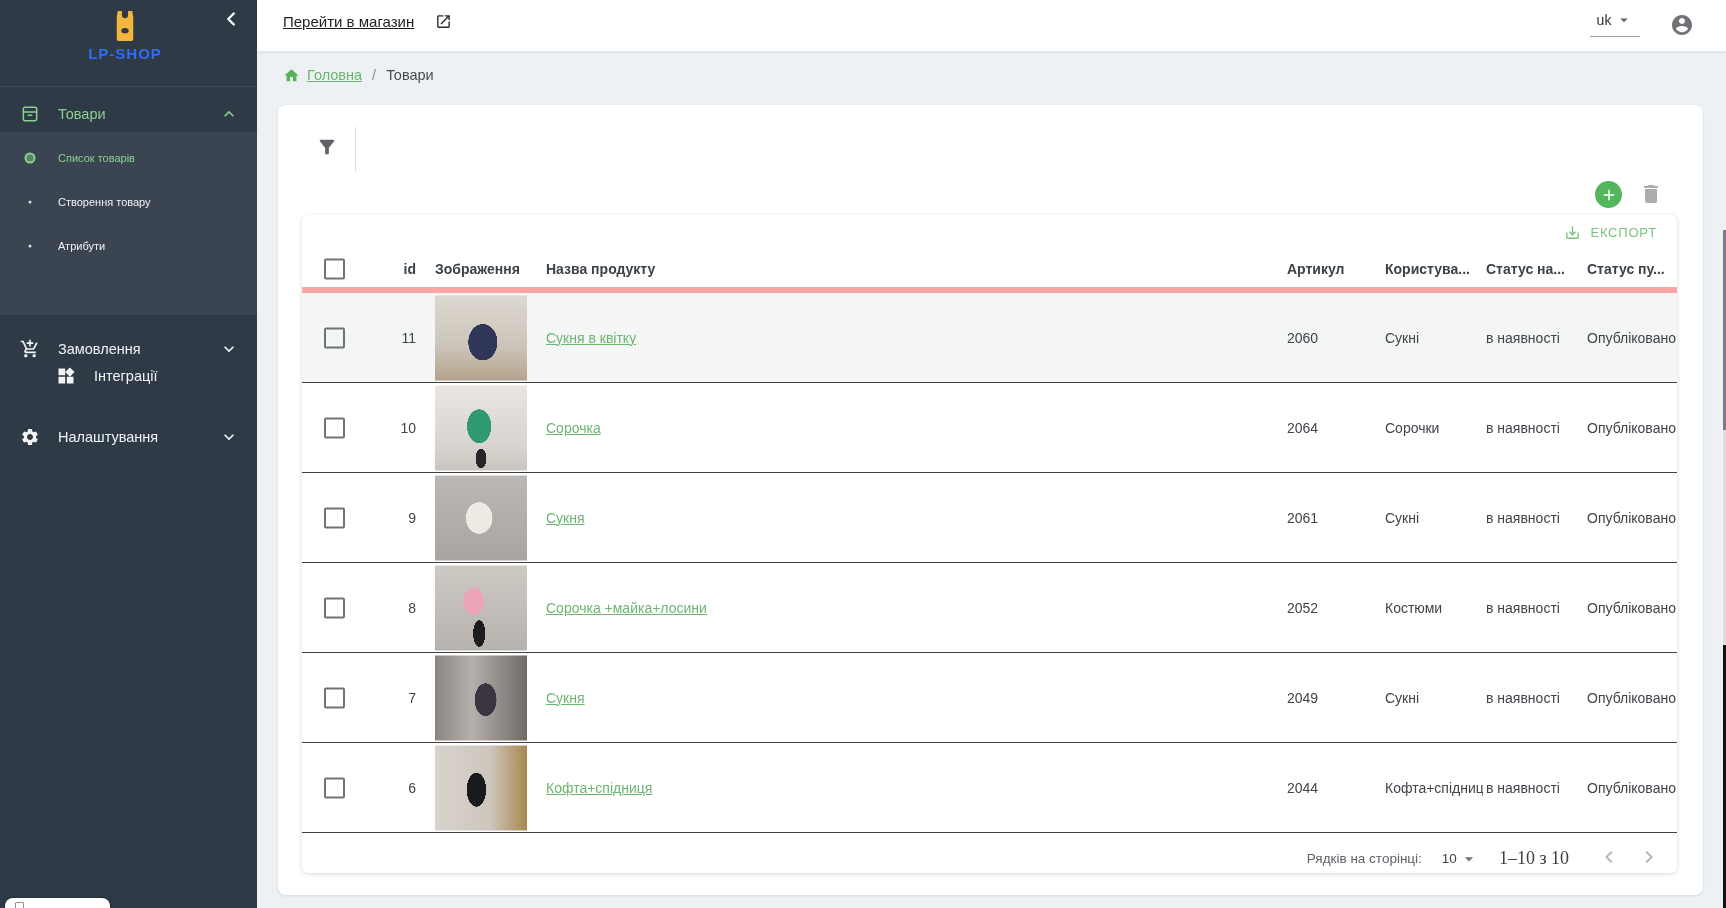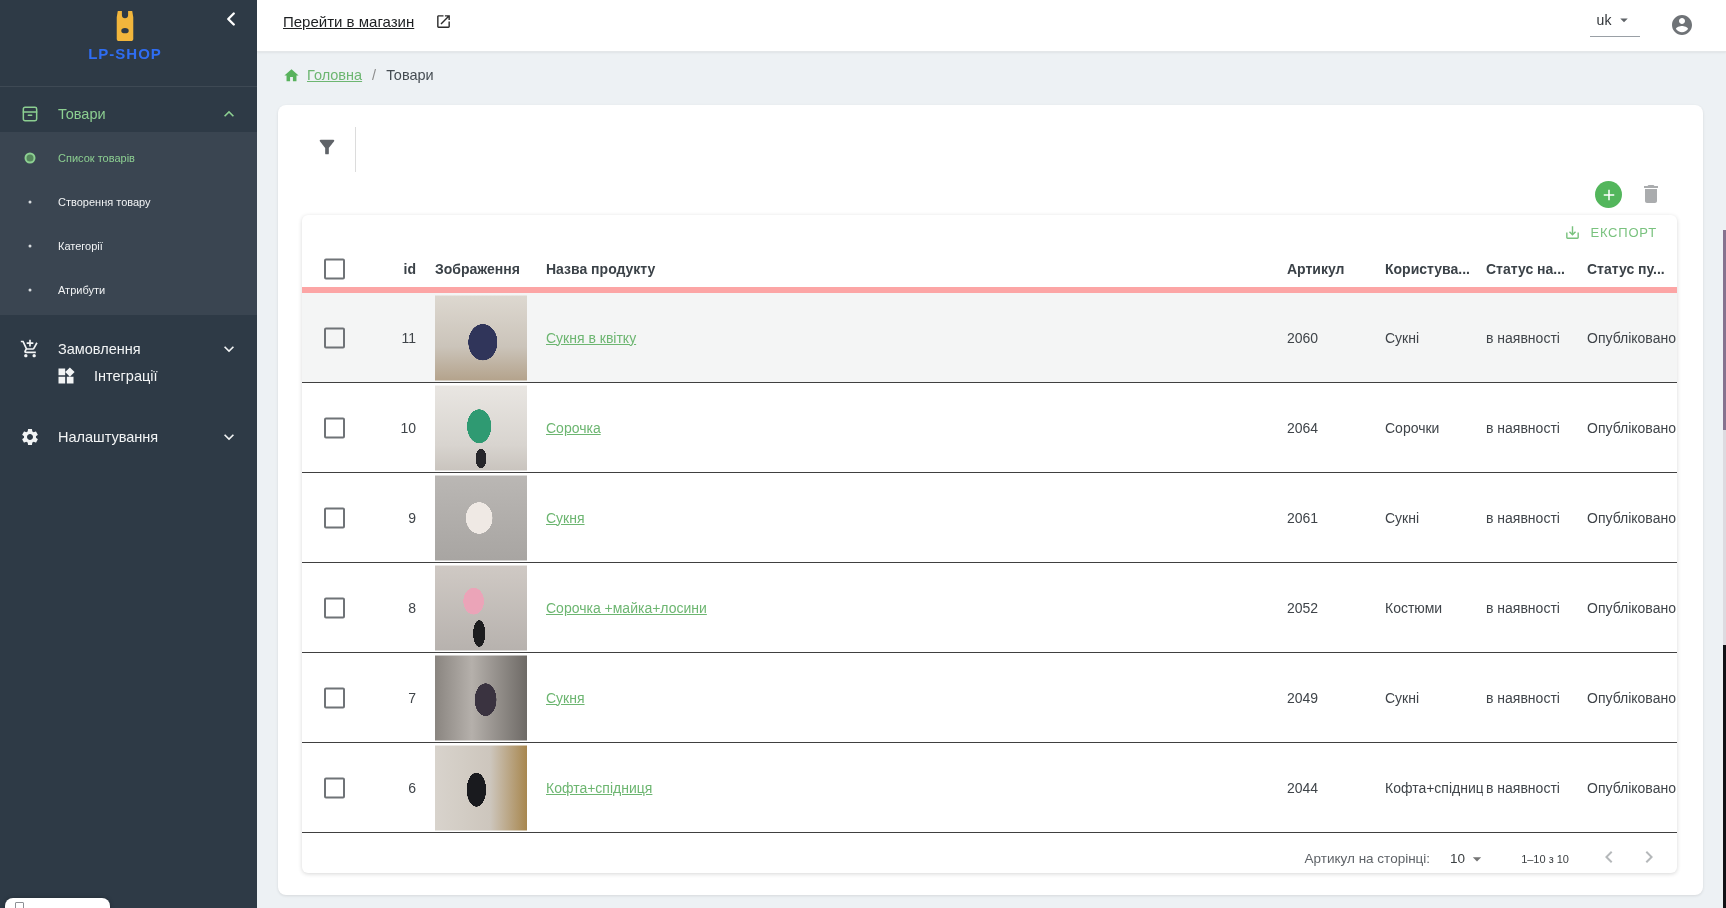--- a/index.html
+++ b/index.html
@@ -81,21 +81,21 @@
   .p2{background:radial-gradient(ellipse 22px 26px at 48% 50%,#efe9e4 60%,rgba(0,0,0,0) 61%),linear-gradient(180deg,#bab7b4 0%,#a8a5a2 100%);}
   .p3{background:radial-gradient(ellipse 10px 22px at 48% 80%,#1d1d1f 60%,rgba(0,0,0,0) 61%),radial-gradient(ellipse 17px 22px at 42% 42%,#eba4b8 60%,rgba(0,0,0,0) 61%),linear-gradient(180deg,#cfc9c4 0%,#b7b2ae 100%);}
   .p4{background:radial-gradient(ellipse 18px 27px at 55% 52%,#3a3340 60%,rgba(0,0,0,0) 61%),linear-gradient(90deg,#8a8580 0%,#b5b0ab 40%,#6e6a66 100%);}
   .p5{background:radial-gradient(ellipse 16px 28px at 45% 52%,#191a1e 60%,rgba(0,0,0,0) 61%),linear-gradient(90deg,#d8d3cc 0%,#cdc6bd 60%,#a8874f 100%);}
 
   .tfoot{height:51px;display:flex;align-items:center;justify-content:flex-end;padding-right:14px;}
   .plabel{font-size:13.5px;color:#5f6368;}
   .pselect{display:flex;align-items:center;gap:2px;margin-left:20px;cursor:pointer;}
   .pselect span{font-size:13.5px;color:#3c4043;}
   .pselect svg{color:#757575;}
-  .prange{font-size:11px;color:#3c4043;margin-left:34px;}
+  .prange{font-size:18px;color:#3c4043;margin-left:20px;font-family:Liberation Serif, serif;}
   .pbtn{border:none;background:none;padding:0;width:28px;height:28px;color:#b5b8ba;cursor:pointer;}
   .pbtn.prev{margin-left:26px;}
   .pbtn.next{margin-left:12px;}
 
   
   .edge{position:absolute;left:1723px;width:3px;z-index:8;}
   .edge.e-purple{top:230px;height:200px;background:#86738f;}
   .edge.e-light{top:430px;height:215px;background:#dddbe0;}
   .edge.e-black{top:645px;height:263px;background:#121216;}
 </style>
@@ -136,24 +136,20 @@
       <div class="smi active">
         <span class="dot"></span>
         <span class="lbl">Список товарів</span>
       </div>
       <div class="smi">
         <span class="dot"></span>
         <span class="lbl">Створення товару</span>
       </div>
       <div class="smi">
         <span class="dot"></span>
-        <span class="lbl">Категорії</span>
-      </div>
-      <div class="smi">
-        <span class="dot"></span>
         <span class="lbl">Атрибути</span>
       </div>
     </div>
 
     <div class="mi mi-orders">
       <svg class="ic" width="20" height="20" viewBox="0 0 24 24">
           <path fill="#f2f4f5" d="M11 9h2V6h3V4h-3V1h-2v3H8v2h3v3zm-4 9c-1.1 0-1.99.9-1.99 2S5.9 22 7 22s2-.9 2-2-.9-2-2-2zm10 0c-1.1 0-1.99.9-1.99 2s.89 2 1.99 2 2-.9 2-2-.9-2-2-2zm-9.83-3.25l.03-.12.9-1.63h7.45c.75 0 1.41-.41 1.75-1.03l3.86-7.01L19.42 4h-.01l-1.1 2-2.76 5H8.53l-.13-.27L6.16 6l-.95-2-.94-2H1v2h2l3.6 7.59-1.35 2.45c-.16.28-.25.61-.25.96 0 1.1.9 2 2 2h12v-2H7.42c-.13 0-.25-.11-.25-.25z"></path>
         </svg>
       <span class="lbl">Замовлення</span>
       <svg class="chev" width="20" height="20" viewBox="0 0 24 24">
@@ -337,21 +333,21 @@
               <span class="pimg p5"></span>
             </span>
           <a class="cell c-name">Кофта+спідниця</a>
           <span class="cell c-sku">2044</span>
           <span class="cell c-cat">Кофта+спідниця</span>
           <span class="cell c-stock">в наявності</span>
           <span class="cell c-pub">Опубліковано</span>
         </div>
 
         <div class="tfoot">
-          <span class="plabel">Артикул на сторінці:</span>
+          <span class="plabel">Рядків на сторінці:</span>
           <span class="pselect">
             <span>10</span>
             <svg width="20" height="20" viewBox="0 0 24 24">
                 <path fill="currentColor" d="M7 10l5 5 5-5z"></path>
               </svg>
           </span>
           <span class="prange">1–10 з 10</span>
           <button class="pbtn prev">
             <svg width="24" height="24" viewBox="0 0 24 24">
                 <path fill="currentColor" d="M15.41 16.59L10.83 12l4.58-4.59L14 6l-6 6 6 6 1.41-1.41z"></path>

